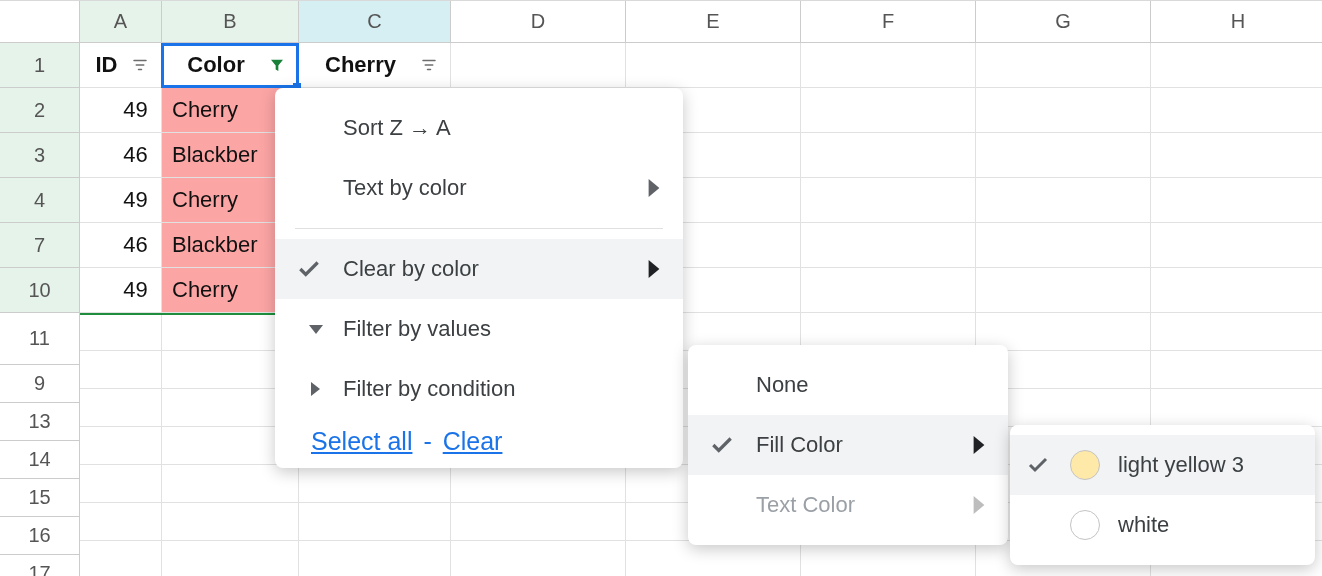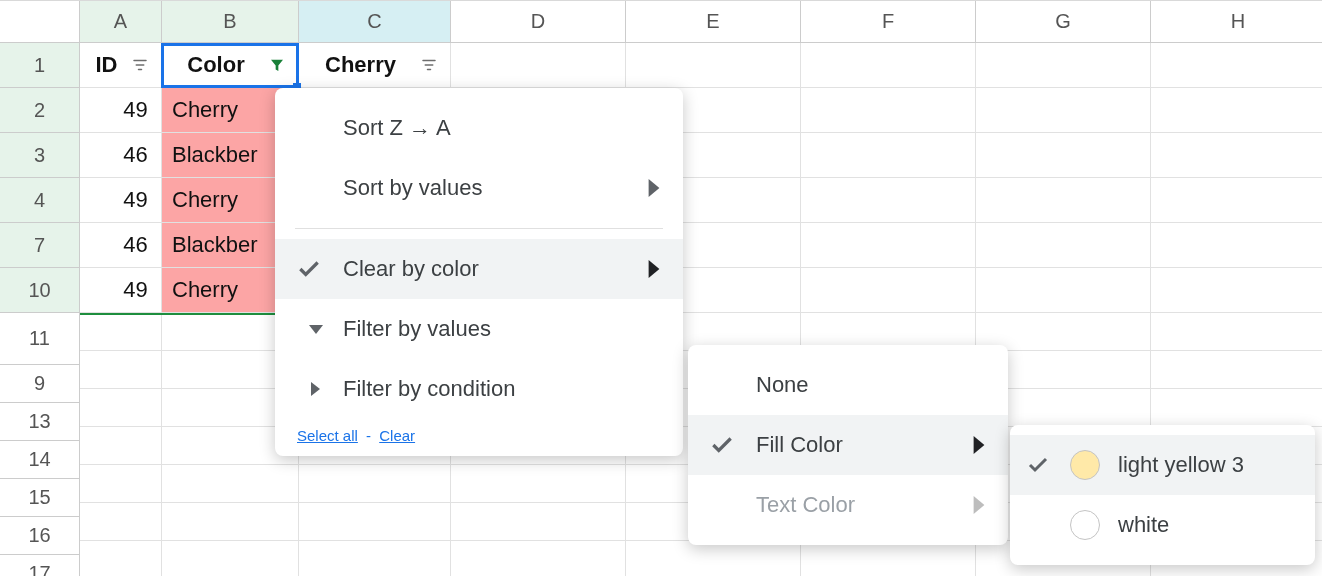--- a/index.html
+++ b/index.html
@@ -195,22 +195,22 @@
     border-left: 7px solid transparent;
     border-right: 7px solid transparent;
     border-top: 9px solid #5f6368;
   }
   .menu-sep {
     height: 1px;
     margin: 10px 20px;
     background: #e0e0e0;
   }
   .links-row {
-    padding: 8px 24px 2px 22px;
-    font-size: 15px;
+    padding: 8px 24px 2px 36px;
+    font-size: 25px;
   }
   .links-row a {
     color: #1a73e8;
     text-decoration: underline;
     cursor: pointer;
   }
   .links-row .dash { color: #1a73e8; padding: 0 4px; }
 
   .swatch {
     width: 30px; height: 30px;
@@ -428,21 +428,21 @@
   <div class="range-bottom"></div>
   <div class="sel-col-overlay"></div>
   <div class="sel-dot"></div>
 </div>
 
 <div class="menu menu1">
   <div class="menu-item">
     <span>Sort Z → A</span>
   </div>
   <div class="menu-item">
-    <span>Sort by values</span>
+    <span>Text by color</span>
     <span class="chev">
       <svg viewBox="0 0 10 10">
           <path fill="#5f6368" d="M2 0l6 5-6 5z"></path>
         </svg>
     </span>
   </div>
   <div class="menu-sep"></div>
 
   <div class="menu-item active">
     <span class="chk">

